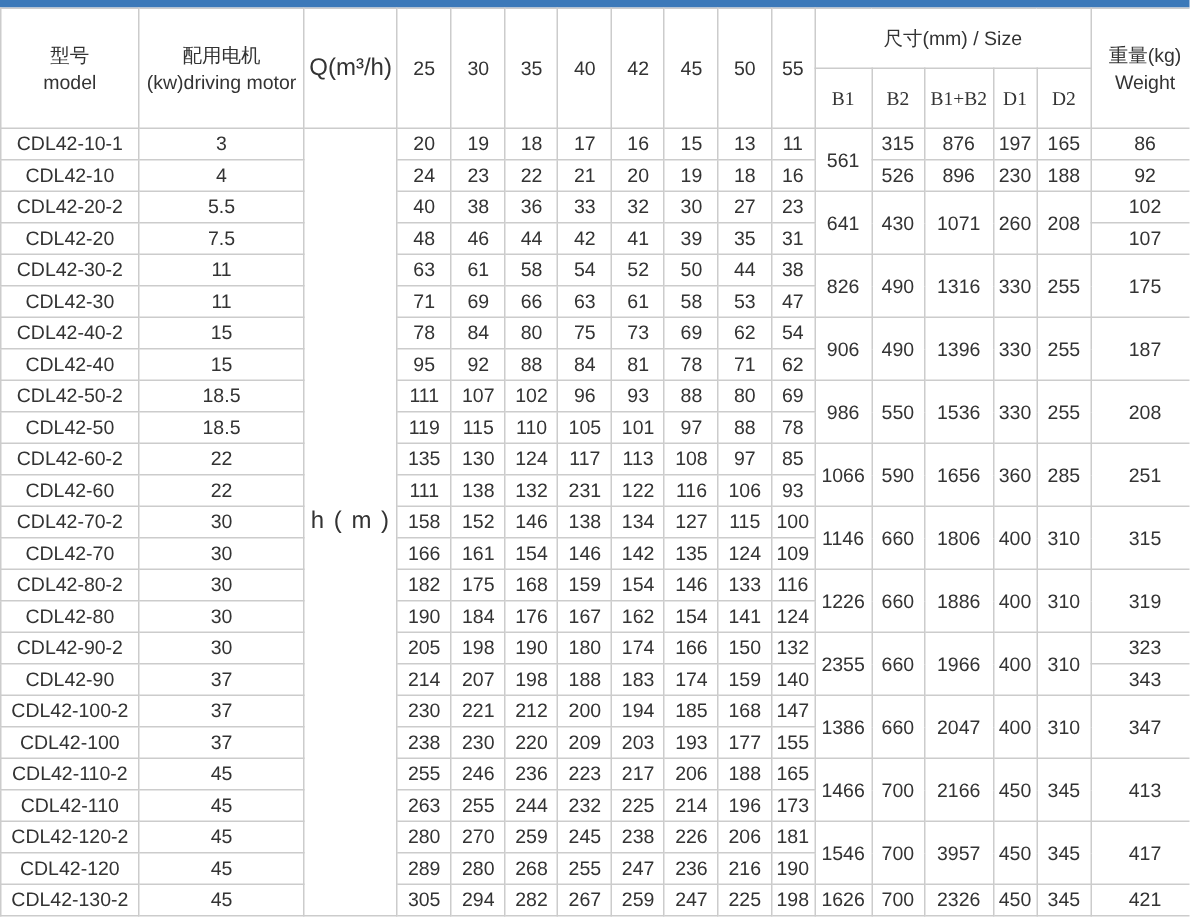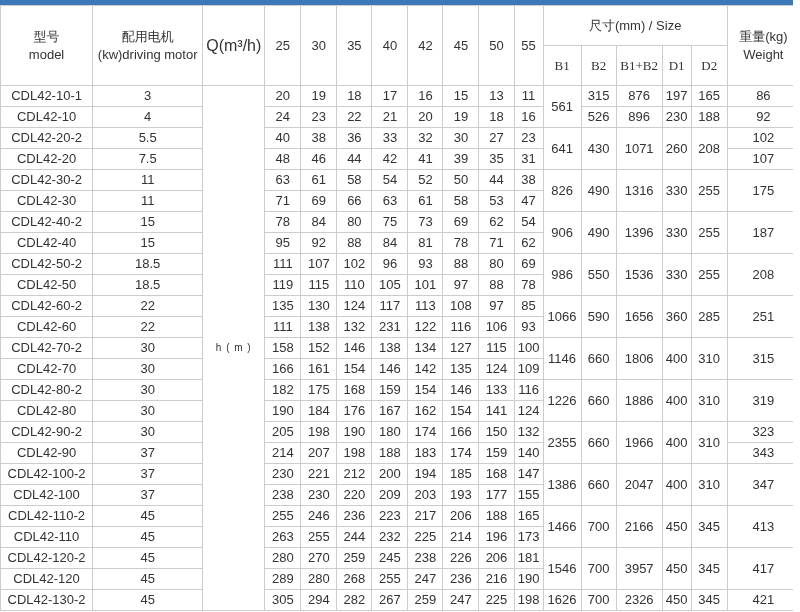--- a/index.html
+++ b/index.html
@@ -35,21 +35,21 @@
     font-weight: normal;
     background: #ffffff;
     overflow: hidden;
     white-space: nowrap;
   }
   thead tr.h-top th { height: 39px; }
   thead tr.h-sub th { height: 39px; font-family: Liberation Serif, serif; }
   tbody td { height: 20px; line-height: 20px; font-size: 13px; }
   .two-line { line-height: 1.35; }
   .q-head-cell { font-size: 16px; }
-  .head-unit-cell { font-size: 10px; letter-spacing: 1px; }
+  .head-unit-cell { font-size: 16px; letter-spacing: 1px; }
 </style>
 </head>
 <body>
 
 <div class="page">
   <div class="accent-bar" style="background: rgb(60, 121, 185);"></div>
 
   <table class="spec">
     <colgroup>
       <col style="width:92px">

